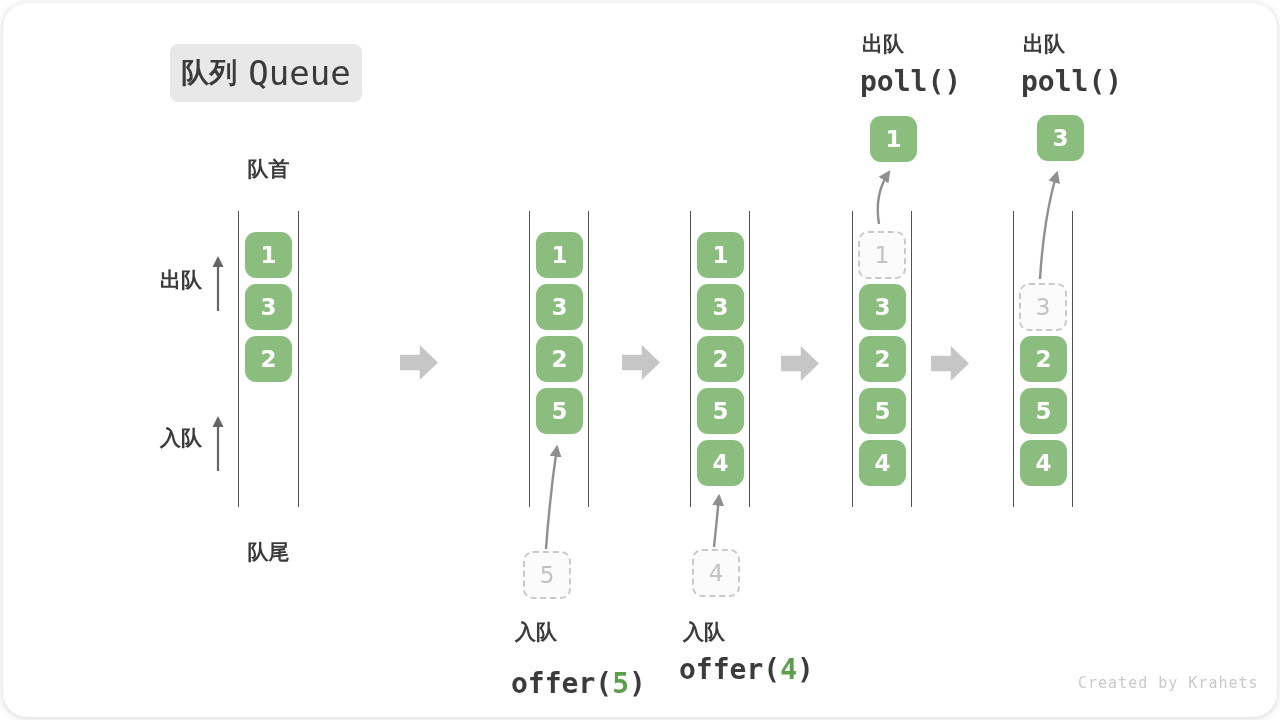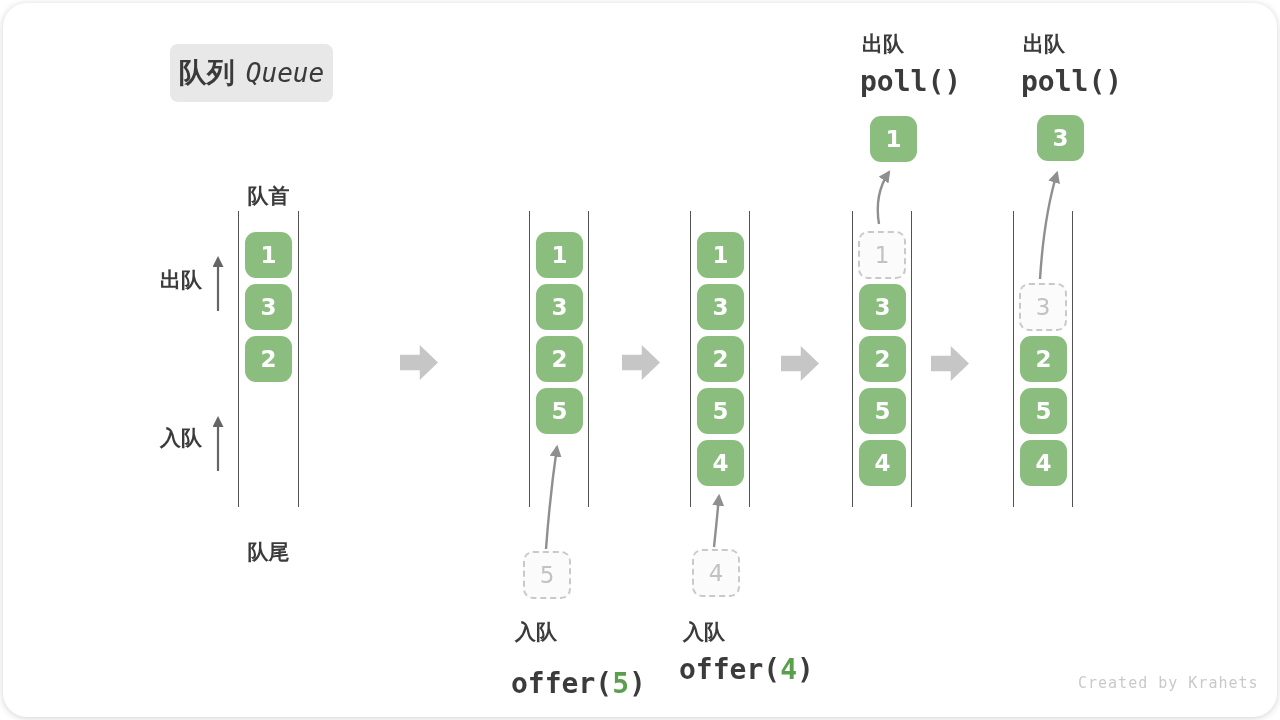--- a/index.html
+++ b/index.html
@@ -1,25 +1,25 @@
 <!DOCTYPE html>
 <html><head>
 <meta charset="utf-8">
 <style>
   * { box-sizing: border-box; margin: 0; padding: 0; }
   body { background: #fff; font-family: "Liberation Sans", sans-serif; }
   #canvas { position: relative; width: 1280px; height: 720px; background: #fff; overflow: hidden; }
   .card { position: absolute; left: 3px; top: 3px; right: 3px; bottom: 3px;
           background: #fff; border-radius: 24px; box-shadow: 0 1px 7px rgba(0,0,0,0.18); }
 
-  .title-box { position: absolute; left: 170px; top: 44px; width: 163px; height: 58px;
+  .title-box { position: absolute; left: 170px; top: 44px; width: 192px; height: 58px;
                background: #e8e8e8; border-radius: 8px; display: flex; align-items: center;
                justify-content: center; gap: 11px; }
   .title-zh { font-size: 28px; font-weight: 700; color: #3a3a3a; }
-  .title-en { font-family: "DejaVu Sans Mono", monospace; font-size: 26px; color: #3a3a3a; font-style: italic; }
+  .title-en { font-family: "DejaVu Sans Mono", monospace; font-size: 34px; color: #3a3a3a; }
 
   .cn-label { position: absolute; font-size: 21px; font-weight: 700; color: #3b3b3b; }
   .center { text-align: center; }
   .right { text-align: right; }
 
   .rails { position: absolute; top: 211px; height: 296px;
            border-left: 1.5px solid #525252; border-right: 1.5px solid #525252; }
 
   .block { position: absolute; width: 47px; height: 46px; border-radius: 11px;
            background: #8abd7e; color: #fff; font-size: 23px; font-weight: 700;
@@ -48,21 +48,21 @@
 <body>
 
 <div id="canvas">
   <div class="card"></div>
 
   <div class="title-box">
     <span class="title-zh">队列</span>
     <span class="title-en">Queue</span>
   </div>
 
-  <div class="cn-label center" style="left:238px; top:155px; width:61px;margin-top:27px;">队首</div>
+  <div class="cn-label center" style="left:238px; top:155px; width:61px;">队首</div>
   <div class="cn-label center" style="left:238px; top:538px; width:61px;">队尾</div>
   <div class="cn-label right" style="left:150px; top:266px; width:52px;">出队</div>
   <div class="cn-label right" style="left:150px; top:424px; width:52px;">入队</div>
 
   <svg class="overlay" width="1280" height="720">
     <defs>
       <marker id="mDark" viewBox="0 0 8 8" refX="6.5" refY="4" markerWidth="5" markerHeight="5" orient="auto">
         <path d="M0,0 L8,4 L0,8 z" fill="#666666"></path>
       </marker>
       <marker id="mGray" viewBox="0 0 8 8" refX="6.5" refY="4" markerWidth="5" markerHeight="5" orient="auto">

